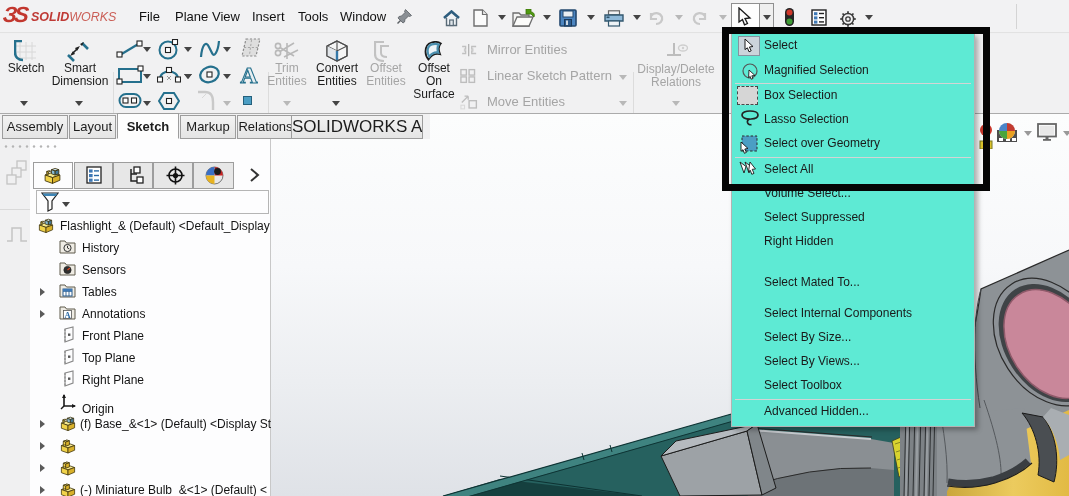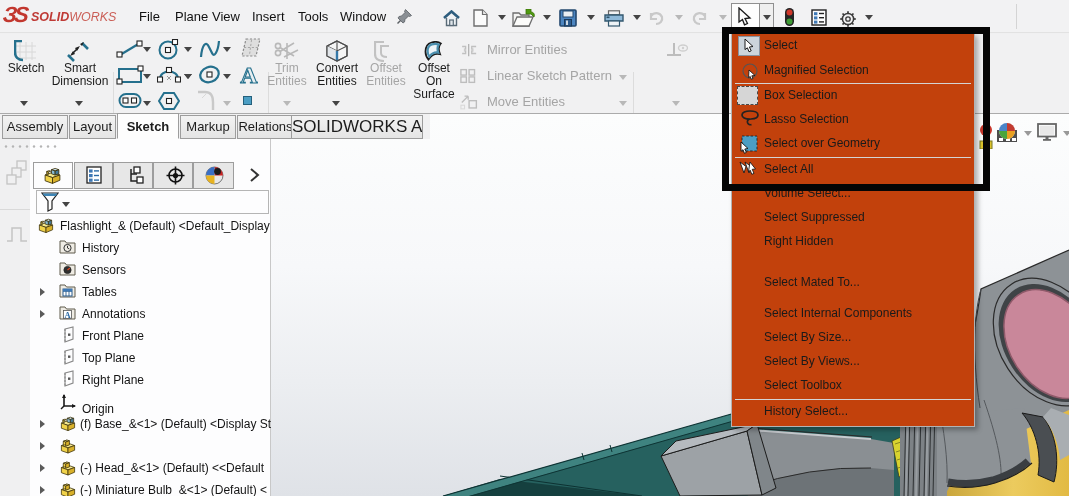--- a/index.html
+++ b/index.html
@@ -19,21 +19,21 @@
 #tabstrip{position:absolute;left:0;top:114px;width:430px;height:25px;background:#f1f1f2;z-index:5}
 .tab{position:absolute;top:1px;height:24px;background:linear-gradient(#f3f3f3,#e4e4e4);border:1px solid #9d9d9d;font-size:13px;color:#1c1c1c;text-align:center;line-height:22px;white-space:nowrap;overflow:hidden}
 .tab.active{background:#fdfdfd;border-bottom:1px solid #fdfdfd;top:-1px;height:26px;font-weight:bold;line-height:26px}
 #leftstrip{position:absolute;left:0;top:139px;width:30px;height:357px;background:#f0f0f1}
 #panel{position:absolute;left:30px;top:139px;width:241px;height:357px;background:#fdfdfe;border-right:1px solid #c8c8c8}
 .ptab{position:absolute;top:162px;height:27px;background:#e7e7e7;border:1px solid #9d9d9d}
 .ptab.active{background:#fdfdfe}
 .trow{position:absolute;left:0;font-size:12px;color:#141414;white-space:nowrap;height:22px;line-height:22px}
 .exp{position:absolute;width:0;height:0;border-top:4px solid transparent;border-bottom:4px solid transparent;border-left:5px solid #5a5a5a}
 #viewport{position:absolute;left:271px;top:114px;width:798px;height:382px;background:linear-gradient(to bottom,#fcfdfd 0%,#f7f8fa 40%,#eceef1 70%,#dfe2e7 100%)}
-#dropdown{position:absolute;left:731px;top:33px;width:244px;height:394px;background:#c2410c;border:1px solid #b3b3b3;box-shadow:3px 3px 5px rgba(0,0,0,.3)}
+#dropdown{position:absolute;left:731px;top:33px;width:244px;height:394px;background:#5eead4;border:1px solid #b3b3b3;box-shadow:3px 3px 5px rgba(0,0,0,.3)}
 .mi{position:absolute;left:32px;font-size:12px;color:#1a1a1a;white-space:nowrap}
 .msep{position:absolute;left:3px;right:3px;height:1px;background:#d4d4d4}
 .mic{position:absolute;left:6px;width:22px;height:20px}
 #frame{position:absolute;left:722px;top:27px;width:268px;height:164px;border:7px solid #050505}
 svg{display:block}
 </style></head>
 <body>
 <div id="app">
 
 <div id="menubar">
@@ -282,20 +282,22 @@
     <rect x="1" y="11" width="4" height="4" fill="none" stroke="#d9d9d9" stroke-width="1.2"></rect>
   </svg>
   <div class="capl" style="left:487px;top:61px">Move Entities</div>
   <div class="caret gray" style="left:619px;top:67px"></div>
 
   <svg class="abs" style="left:666px;top:8px" width="22" height="18" viewBox="0 0 22 18">
     <path d="M8 1 L8 13 M1 13 L15 13" stroke="#bdbdbd" stroke-width="2"></path>
     <ellipse cx="17" cy="6" rx="4.5" ry="3" fill="none" stroke="#cfcfcf" stroke-width="1.4"></ellipse>
     <circle cx="17" cy="6" r="1.2" fill="#cfcfcf"></circle>
   </svg>
+  <div class="cap dis" style="left:624px;top:29px;width:104px">Display/Delete
+Relations</div>
   <div class="caret gray" style="left:672px;top:67px"></div>
 </div>
 <div id="ribbonline"></div>
 
 <div id="tabstrip">
   <div class="tab" style="left:2px;width:66px">Assembly</div>
   <div class="tab" style="left:69px;width:47px">Layout</div>
   <div class="tab active" style="left:117px;width:62px">Sketch</div>
   <div class="tab" style="left:180px;width:56px">Markup</div>
   <div class="tab" style="left:237px;width:57px">Relations</div>
@@ -481,21 +483,20 @@
   <svg class="abs" style="left:29px;top:320px" width="18" height="17" viewBox="0 0 18 18">
         <g stroke="#3a3008" stroke-width=".8" stroke-linejoin="round">
     <path d="M2 9 L9 6.5 L16 9 L9 11.5 Z" fill="#f7e98f"></path>
     <path d="M2 9 L9 11.5 L9 17 L2 14.5 Z" fill="#f0d24a"></path>
     <path d="M9 11.5 L16 9 L16 14 L9 17 Z" fill="#d8b02a"></path>
     <path d="M4 4.5 L8 3.2 L8 7.6 L4 8.9 Z" fill="#f0d24a"></path>
     <path d="M4 4.5 L8 3.2 L10.5 4 L6.5 5.3 Z" fill="#f7e98f"></path>
     <path d="M6.5 5.3 L10.5 4 L10.5 8.4 L6.5 9.7 Z" fill="#d8b02a"></path>
     </g>
       </svg>
-  <div class="trow" style="left:50px;top:318px">(-) Head_&amp;&lt;1&gt; (Default) &lt;&lt;Default</div>
   <div class="exp" style="left:10px;top:347px"></div>
   <svg class="abs" style="left:29px;top:342px" width="18" height="17" viewBox="0 0 18 18">
         <g stroke="#3a3008" stroke-width=".8" stroke-linejoin="round">
     <path d="M2 9 L9 6.5 L16 9 L9 11.5 Z" fill="#f7e98f"></path>
     <path d="M2 9 L9 11.5 L9 17 L2 14.5 Z" fill="#f0d24a"></path>
     <path d="M9 11.5 L16 9 L16 14 L9 17 Z" fill="#d8b02a"></path>
     <path d="M4 4.5 L8 3.2 L8 7.6 L4 8.9 Z" fill="#f0d24a"></path>
     <path d="M4 4.5 L8 3.2 L10.5 4 L6.5 5.3 Z" fill="#f7e98f"></path>
     <path d="M6.5 5.3 L10.5 4 L10.5 8.4 L6.5 9.7 Z" fill="#d8b02a"></path>
     </g>
@@ -649,17 +650,17 @@
   <div class="mi" style="top:128px">Select All</div>
   <div class="mi" style="top:152px">Volume Select...</div>
   <div class="mi" style="top:176px">Select Suppressed</div>
   <div class="mi" style="top:200px">Right Hidden</div>
   <div class="mi" style="top:241px">Select Mated To...</div>
   <div class="mi" style="top:272px">Select Internal Components</div>
   <div class="mi" style="top:296px">Select By Size...</div>
   <div class="mi" style="top:320px">Select By Views...</div>
   <div class="mi" style="top:344px">Select Toolbox</div>
   <div class="msep" style="top:365px"></div>
-  <div class="mi" style="top:370px">History Select...</div>
+  <div class="mi" style="top:370px">Advanced Hidden...</div>
 </div>
 
 <div id="frame"></div>
 
 </div>
 </body></html>

